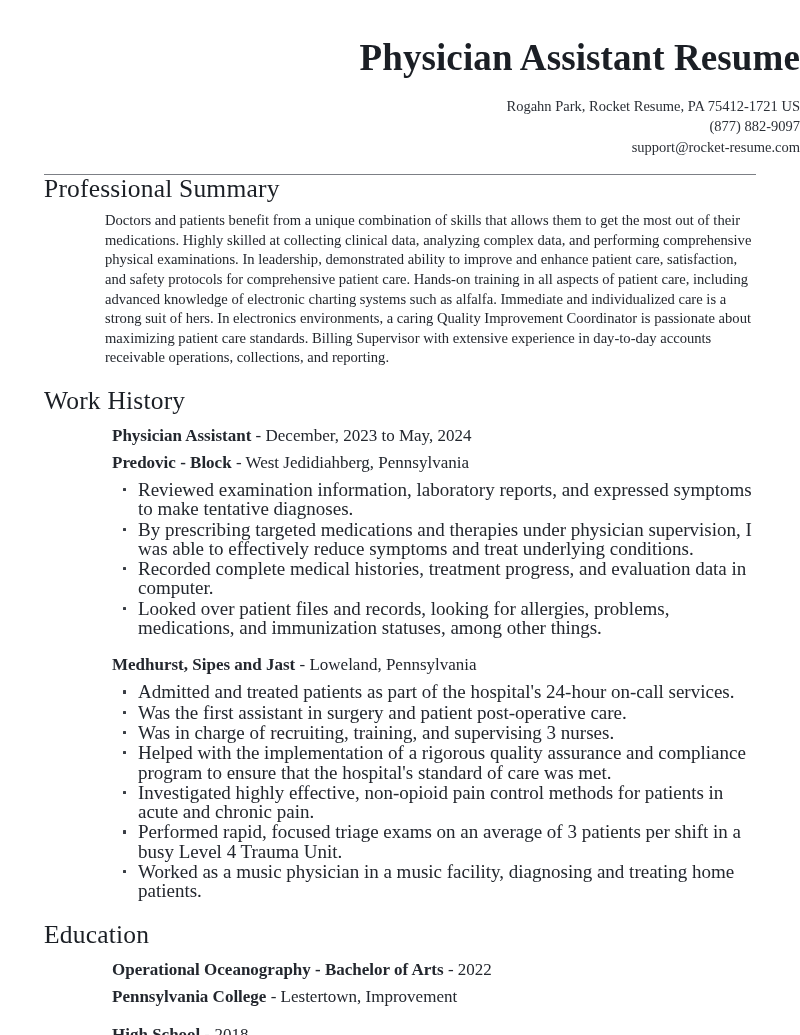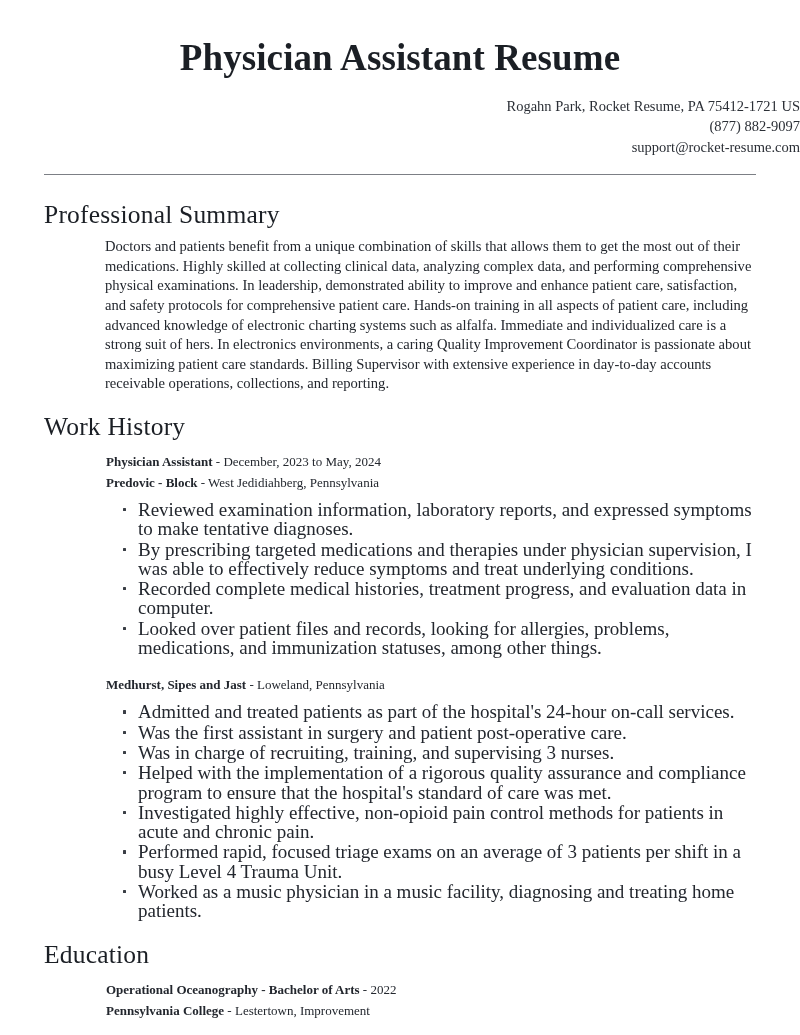--- a/index.html
+++ b/index.html
@@ -30,20 +30,21 @@
     padding-top: 36px;
     text-align: center;
   }
   .resume-title {
     font-size: 37px;
     font-weight: 700;
     letter-spacing: 0.1px;
     line-height: 1.18;
     margin: 0 0 16px 0;
     color: #1b1f25;
+    text-align: right;
   }
   .contact-line {
     font-size: 14.5px;
     line-height: 20.5px;
     color: #2b2f36;
     margin: 0;
     text-align: right;
   }
   .header-rule {
     border: 0;
@@ -62,42 +63,42 @@
     line-height: 1.1;
     color: #1b1f25;
     margin: 0;
     letter-spacing: 0.2px;
   }
   .section-body {
     padding-left: 61px;
   }
 
   
-  #summary-section { margin-top: 26px; }
+  #summary-section { }
   #summary-section .section-body { margin-top: 8px; }
   .summary-text {
     font-size: 14.6px;
     line-height: 19.6px;
     text-align: left;
     margin: 0;
     color: #23272e;
     max-width: 647px;
   }
 
   
   #work-section { margin-top: 19px; }
   #work-section .section-body { margin-top: 11px; }
 
   .entry { margin-bottom: 0; }
   .entry + .entry { margin-top: 18px; }
   .entry-line {
-    font-size: 13px;
+    font-size: 17px;
     line-height: 20px;
     color: #23272e;
-    margin: 1px;
+    margin: 7px;
     white-space: nowrap;
   }
   .entry-strong { font-weight: 700; }
   .entry-sep { font-weight: 400; }
   .entry-light { font-weight: 400; }
 
   ul.bullets {
     list-style: none;
     margin: 7px 0 0 0;
     padding: 0 0 0 18px;

